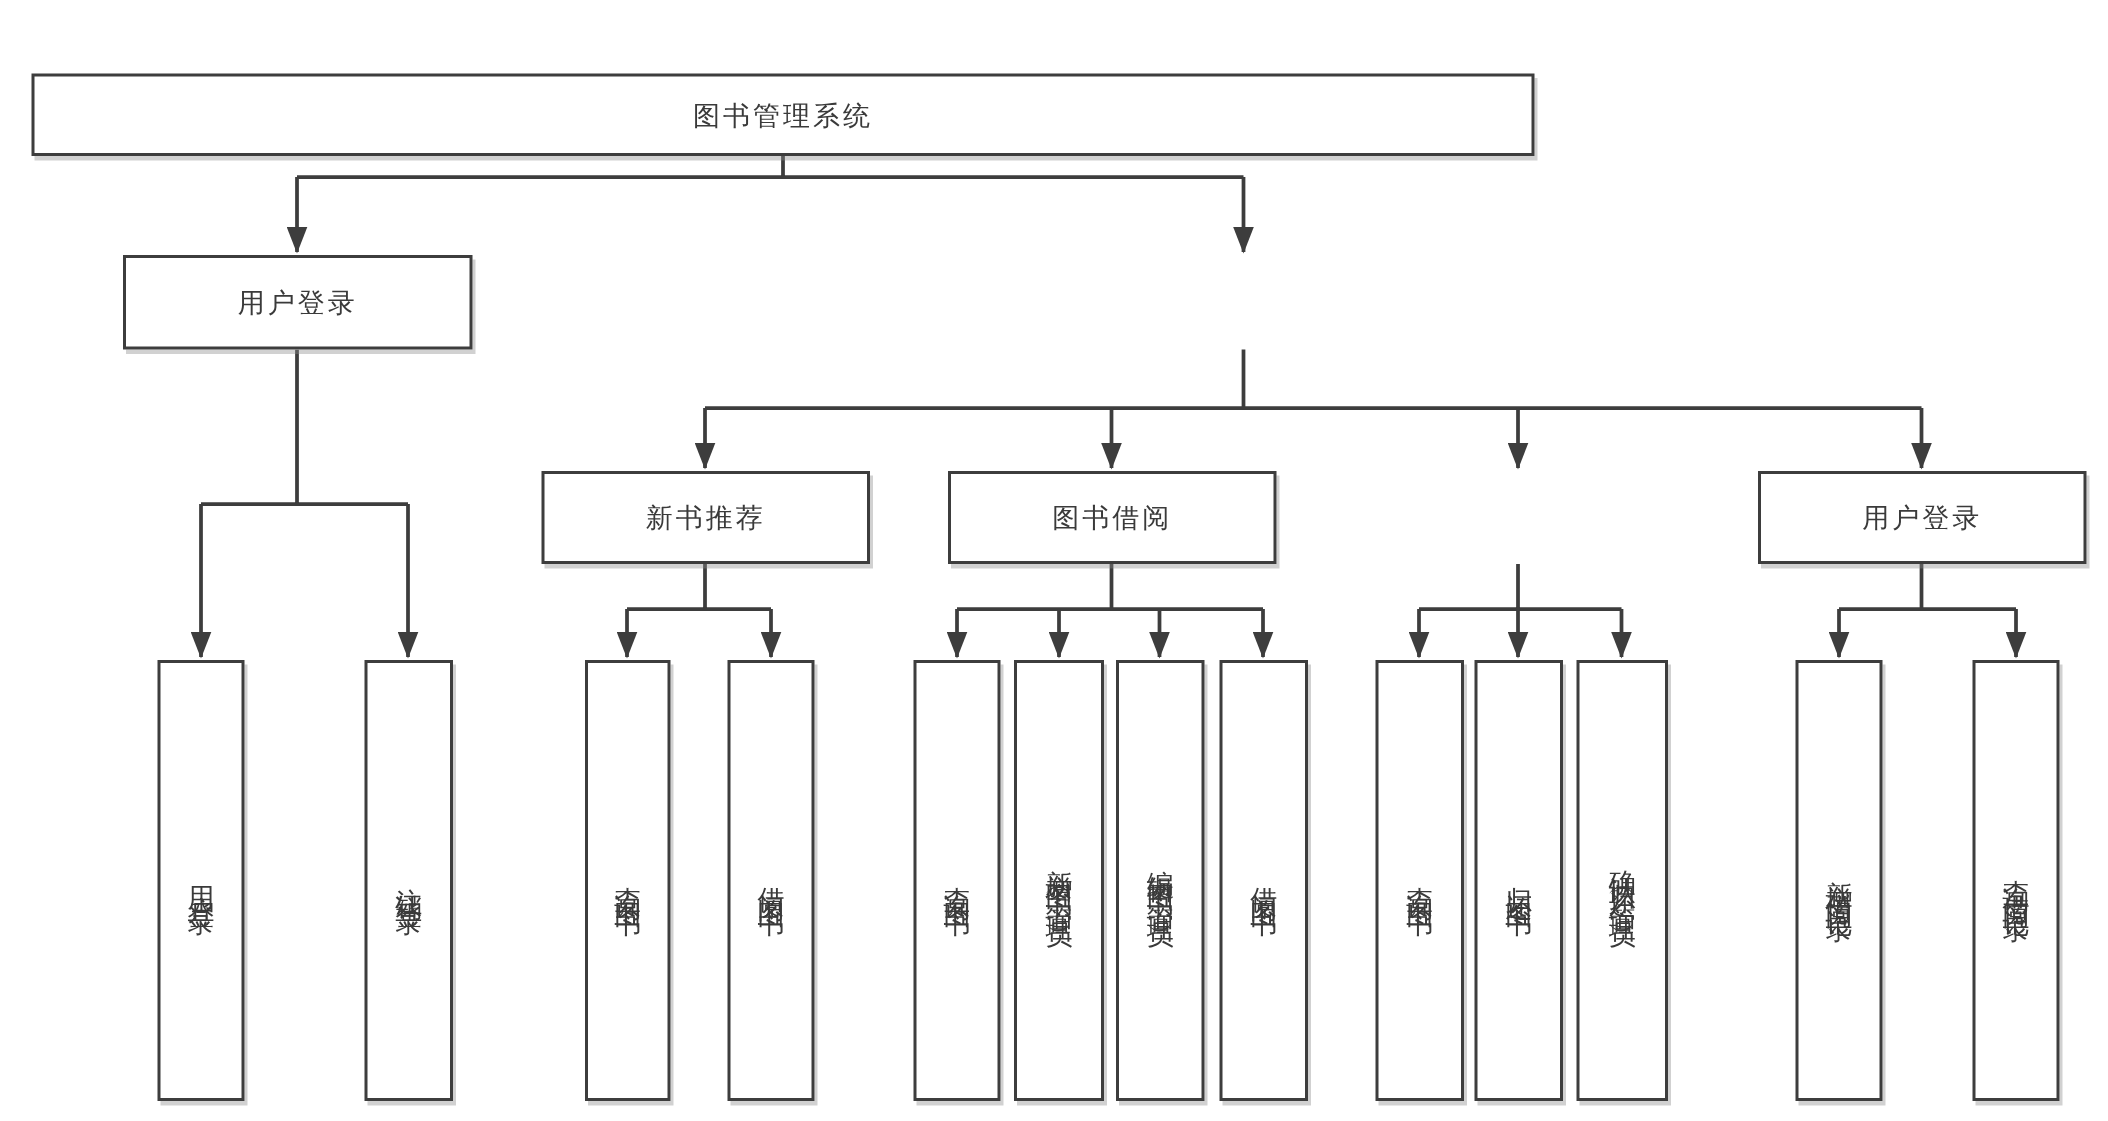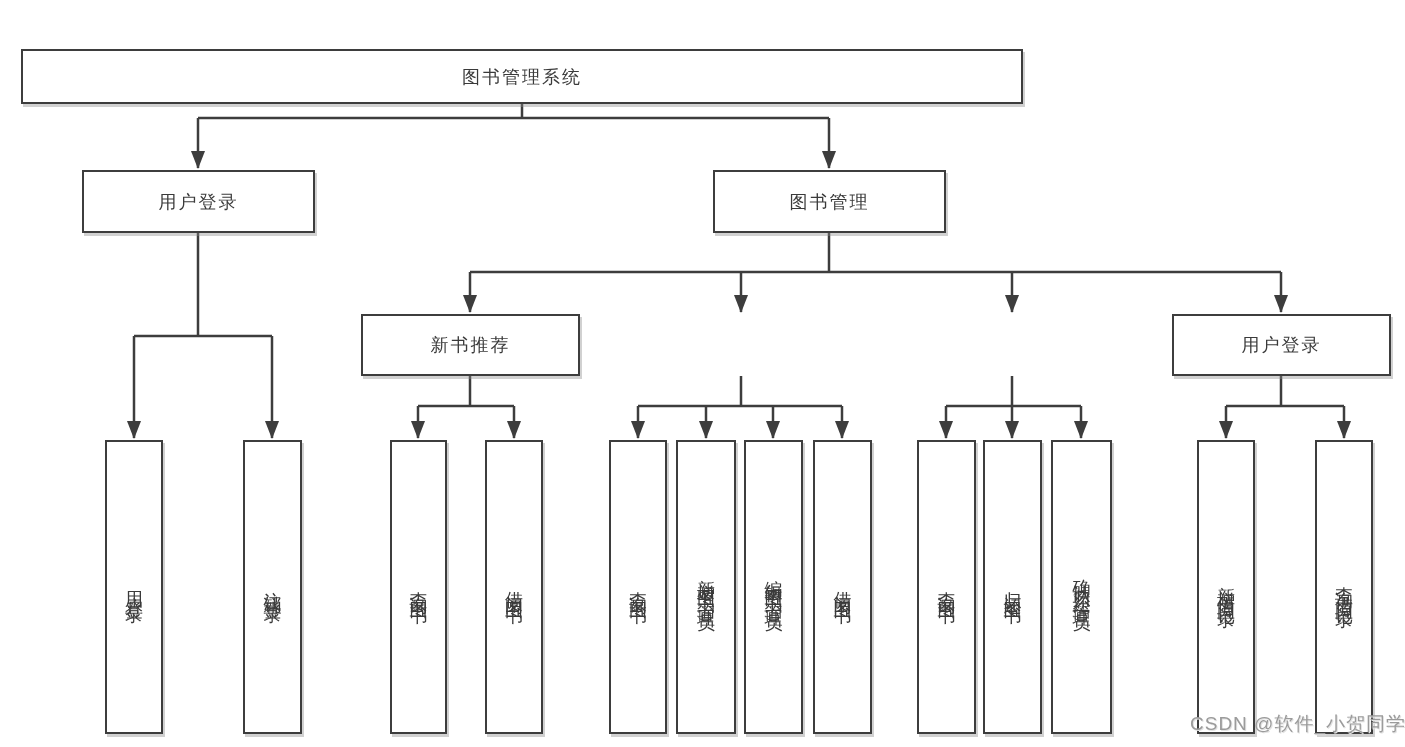--- a/index.html
+++ b/index.html
@@ -81,38 +81,37 @@
       <path d="M1012,406 V438" marker-end="url(#arw)"></path>
       <path d="M1081,406 V438" marker-end="url(#arw)"></path>
       <path d="M1226,406 V438" marker-end="url(#arw)"></path>
       <path d="M1344,406 V438" marker-end="url(#arw)"></path>
     </g>
   </svg>
 
   <div class="node hbox" style="left:21px;top:13px;width:1002px;height:55px;margin-top:36px;">图书管理系统</div>
 
   <div class="node hbox" style="left:82px;top:170px;width:233px;">用户登录</div>
-  <div class="node hbox" style="left:713px;top:170px;width:233px;">图书管理</div>
 
   <div class="node hbox" style="left:361px;top:314px;width:219px;height:62px;text-align:right;">新书推荐</div>
+  <div class="node hbox" style="left:632px;top:314px;width:219px;height:62px;">图书借阅</div>
   <div class="node hbox" style="left:1172px;top:314px;width:219px;height:62px;">用户登录</div>
 
   <div class="node vbox" style="left:105px;width:58px;">用户登录</div>
   <div class="node vbox" style="left:243px;width:59px;">注销登录</div>
 
   <div class="node vbox" style="left:390px;width:57px;">查询图书</div>
   <div class="node vbox" style="left:485px;width:58px;">借阅图书</div>
 
   <div class="node vbox" style="left:609px;width:58px;">查询图书</div>
   <div class="node vbox" style="left:676px;width:60px;">新增图书（管理员）</div>
   <div class="node vbox" style="left:744px;width:59px;">编辑图书（管理员）</div>
   <div class="node vbox" style="left:813px;width:59px;">借阅图书</div>
 
   <div class="node vbox" style="left:917px;width:59px;">查询图书</div>
   <div class="node vbox" style="left:983px;width:59px;">归还图书</div>
   <div class="node vbox" style="left:1051px;width:61px;">确认归还（管理员）</div>
 
   <div class="node vbox" style="left:1197px;width:58px;">新增借阅记录</div>
   <div class="node vbox" style="left:1315px;width:58px;">查询借阅记录</div>
 
-  <div class="watermark">CSDN @软件_小贺同学</div>
 
 </div>
 
 </body></html>

